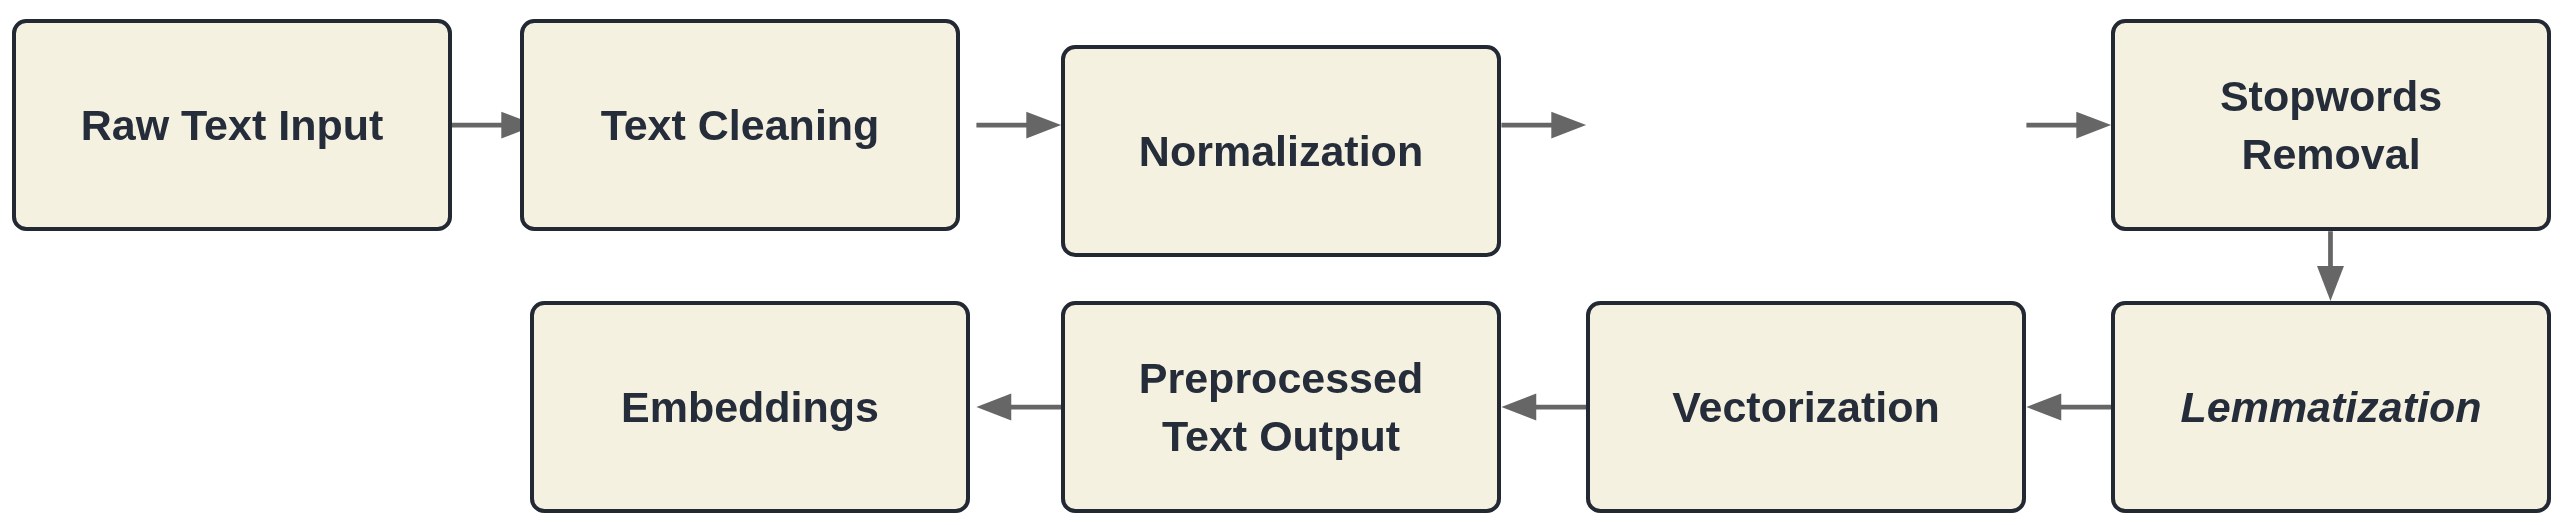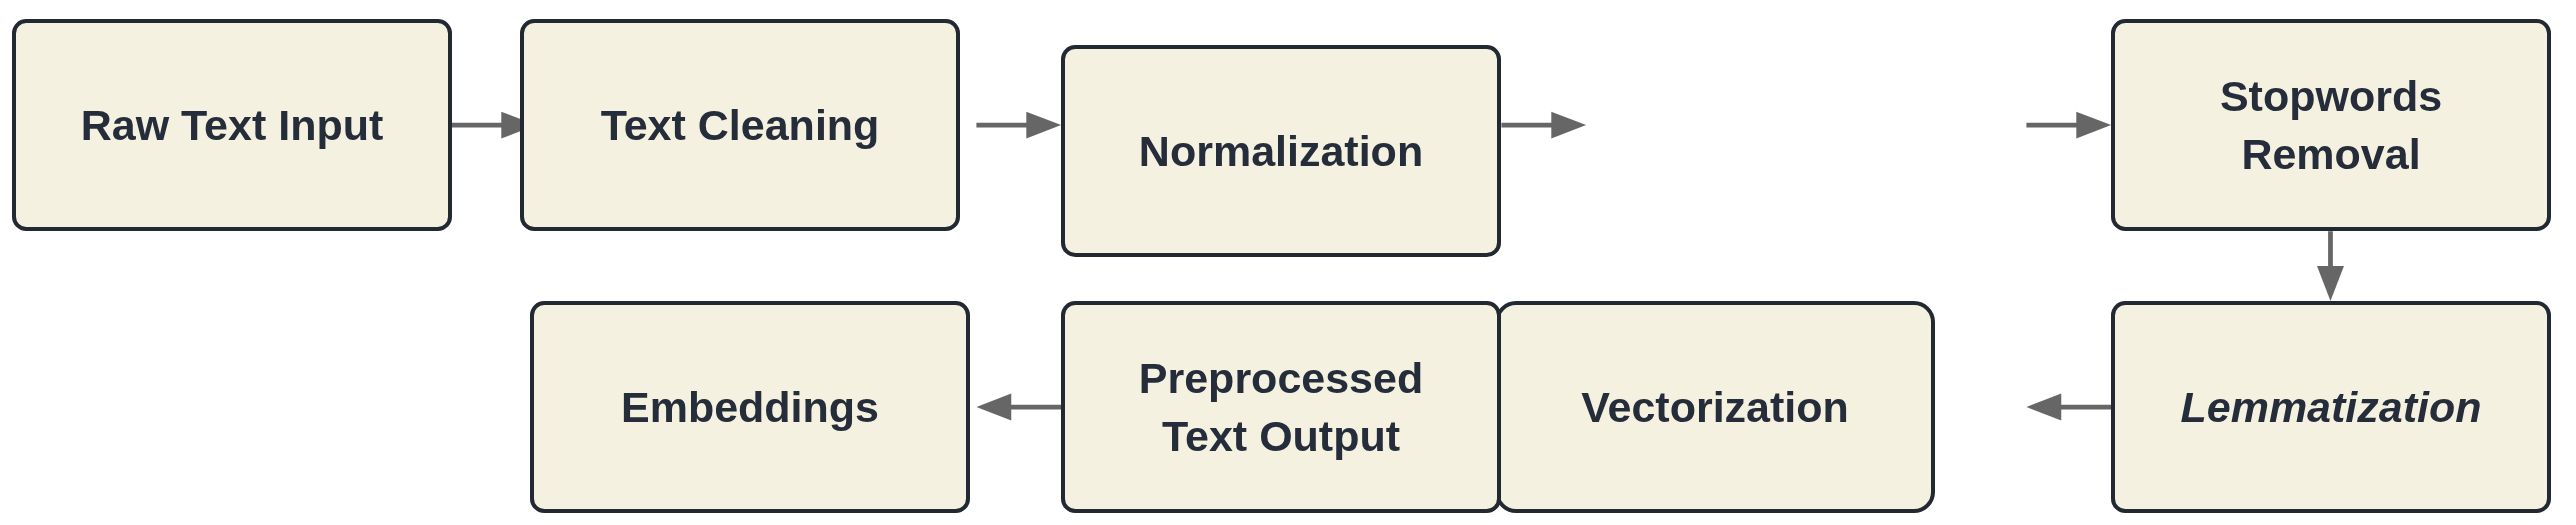--- a/index.html
+++ b/index.html
@@ -97,21 +97,21 @@
   <div class="node" style="left:1061px; top:19px;margin-top:26px;">
     <div class="label">Normalization</div>
   </div>
   <div class="node" style="left:2111px; top:19px;text-align:center;">
     <div class="label narrow">Stopwords Removal</div>
   </div>
 
   <div class="node" style="left:2111px; top:301px;font-style:italic;">
     <div class="label">Lemmatization</div>
   </div>
-  <div class="node" style="left:1495px; top:301px;border-radius:21px;">
+  <div class="node" style="left:1586px; top:301px;">
     <div class="label">Vectorization</div>
   </div>
   <div class="node" style="left:1061px; top:301px;">
     <div class="label narrow">Preprocessed Text Output</div>
   </div>
   <div class="node" style="left:530px; top:301px;">
     <div class="label">Embeddings</div>
   </div>
 
 </div>

